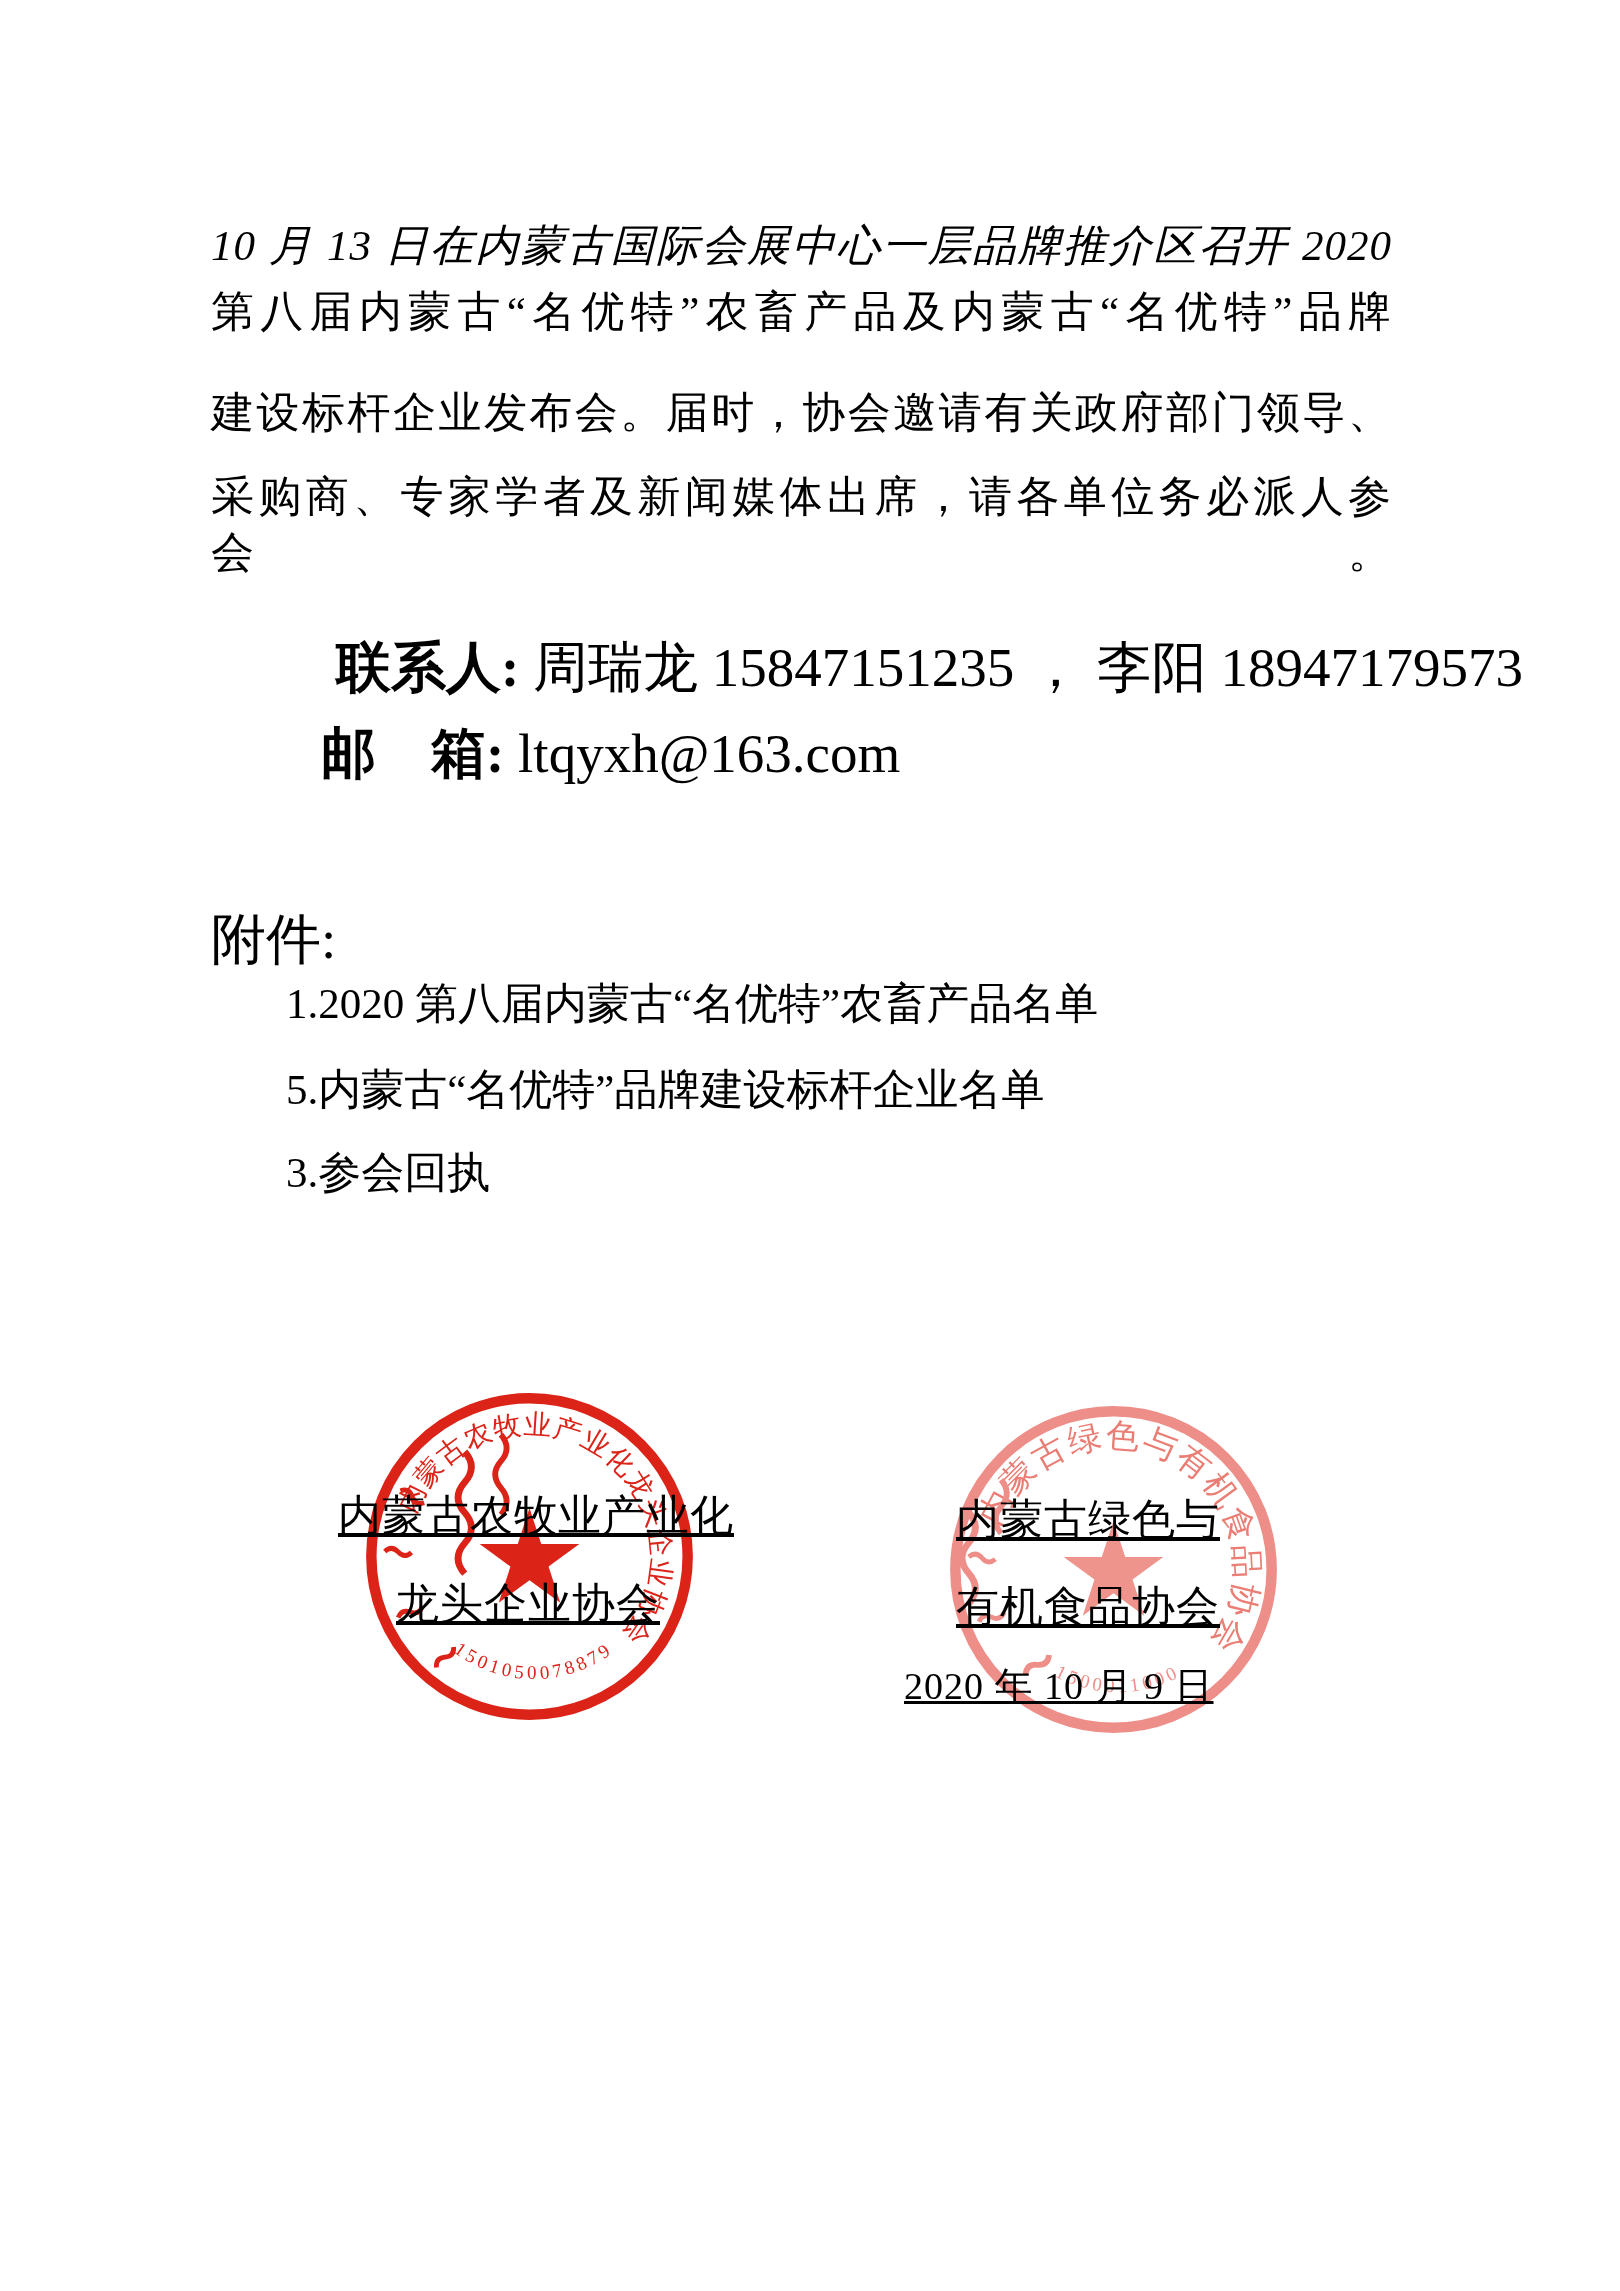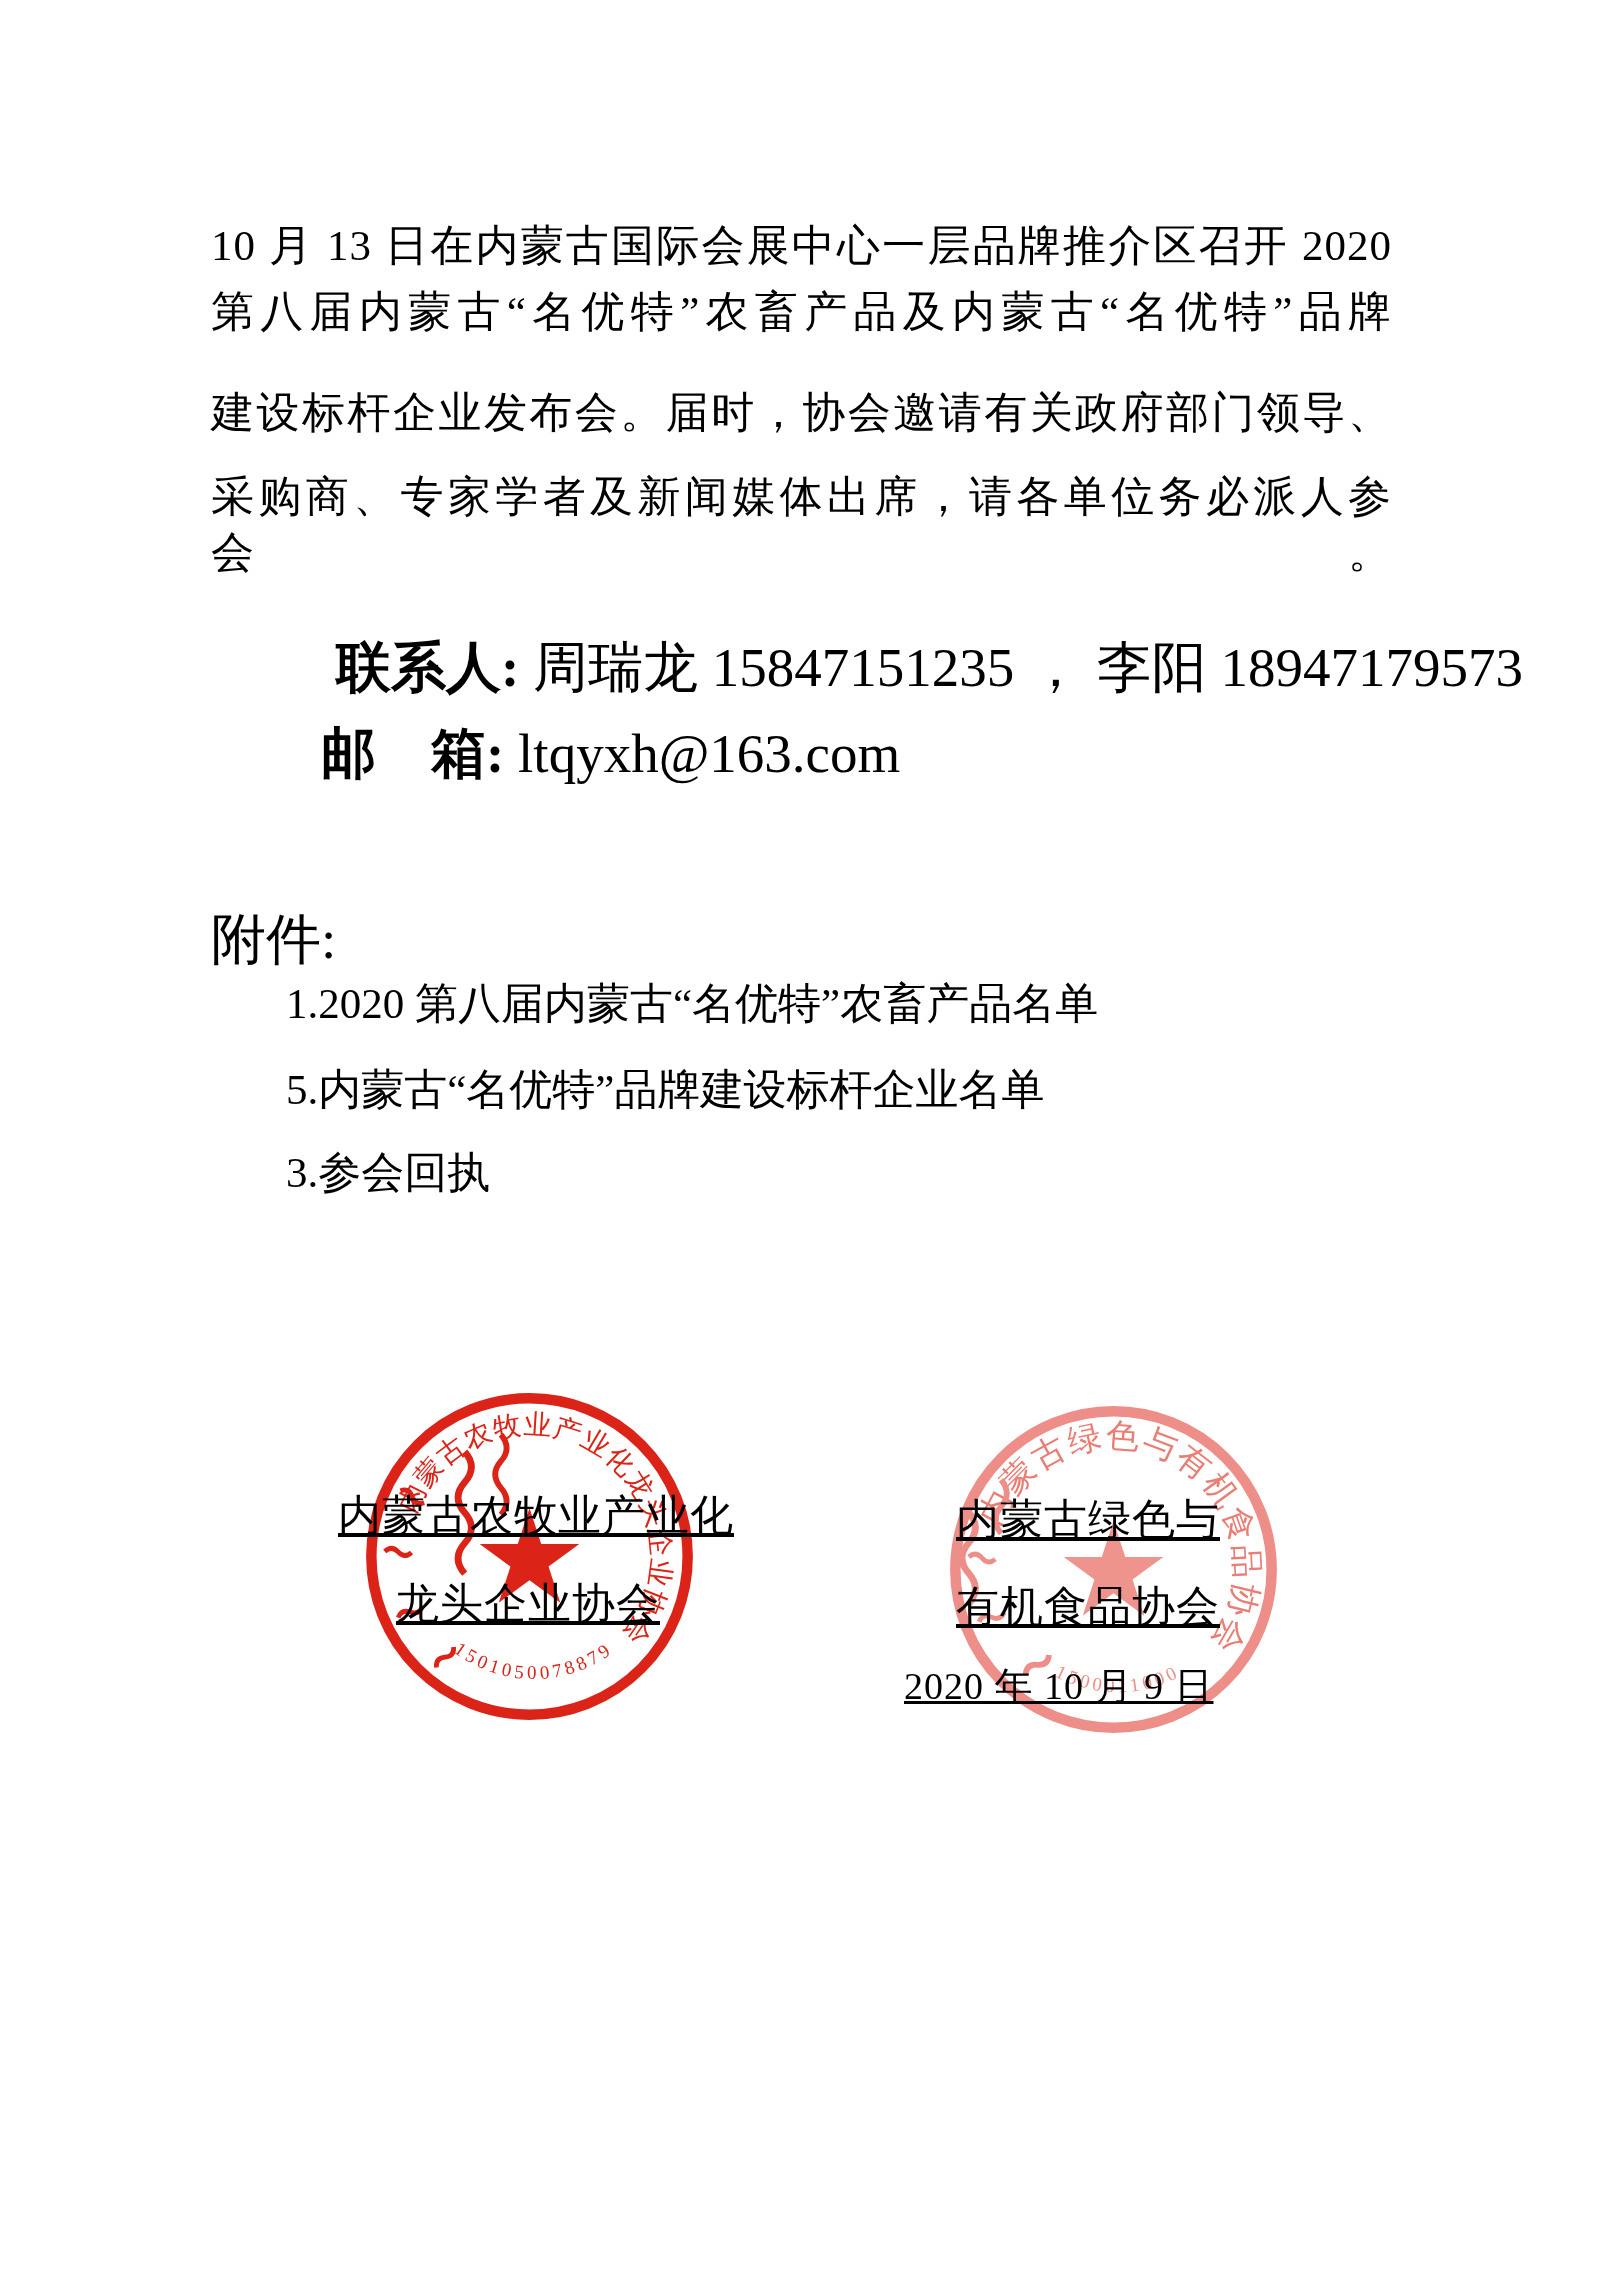--- a/index.html
+++ b/index.html
@@ -17,21 +17,21 @@
   .plain{font-size:55px;line-height:1.3;white-space:pre;}
   .lbl{font-weight:bold;}
   .attach-item{font-size:43px;line-height:1.3;white-space:pre;}
   .overlay-txt{font-size:43px;line-height:1.2;white-space:pre;letter-spacing:1px;z-index:3;text-decoration:underline;}
   .seal{z-index:1;}
   svg text{font-family:"Liberation Serif","DejaVu Serif",serif;}
 </style>
 </head>
 <body>
 
-<div class="abs para-line" style="top:218px;">10 月 13 日在内蒙古国际会展中心一层品牌推介区召开 2020</div>
+<div class="abs para-line" style="top:218px;font-style:italic;">10 月 13 日在内蒙古国际会展中心一层品牌推介区召开 2020</div>
 <div class="abs para-line" style="top:284px;">第八届内蒙古“名优特”农畜产品及内蒙古“名优特”品牌</div>
 <div class="abs para-line" style="top:385px;">建设标杆企业发布会。届时，协会邀请有关政府部门领导、</div>
 <div class="abs para-line" style="top:469px;">采购商、专家学者及新闻媒体出席，请各单位务必派人参会。</div>
 
 <div class="abs plain" style="left:336px;top:632px;"><span class="lbl">联系人:</span><span> </span><span>周瑞龙 15847151235 ， 李阳 18947179573</span></div>
 
 <div class="abs plain" style="left:321px;top:718px;"><span class="lbl">邮　箱:</span><span> </span><span>ltqyxh@163.com</span></div>
 
 <div class="abs plain" style="left:211px;top:904px;">附件:</div>
 <div class="abs attach-item" style="left:286px;top:976px;">1.2020 第八届内蒙古“名优特”农畜产品名单</div>

